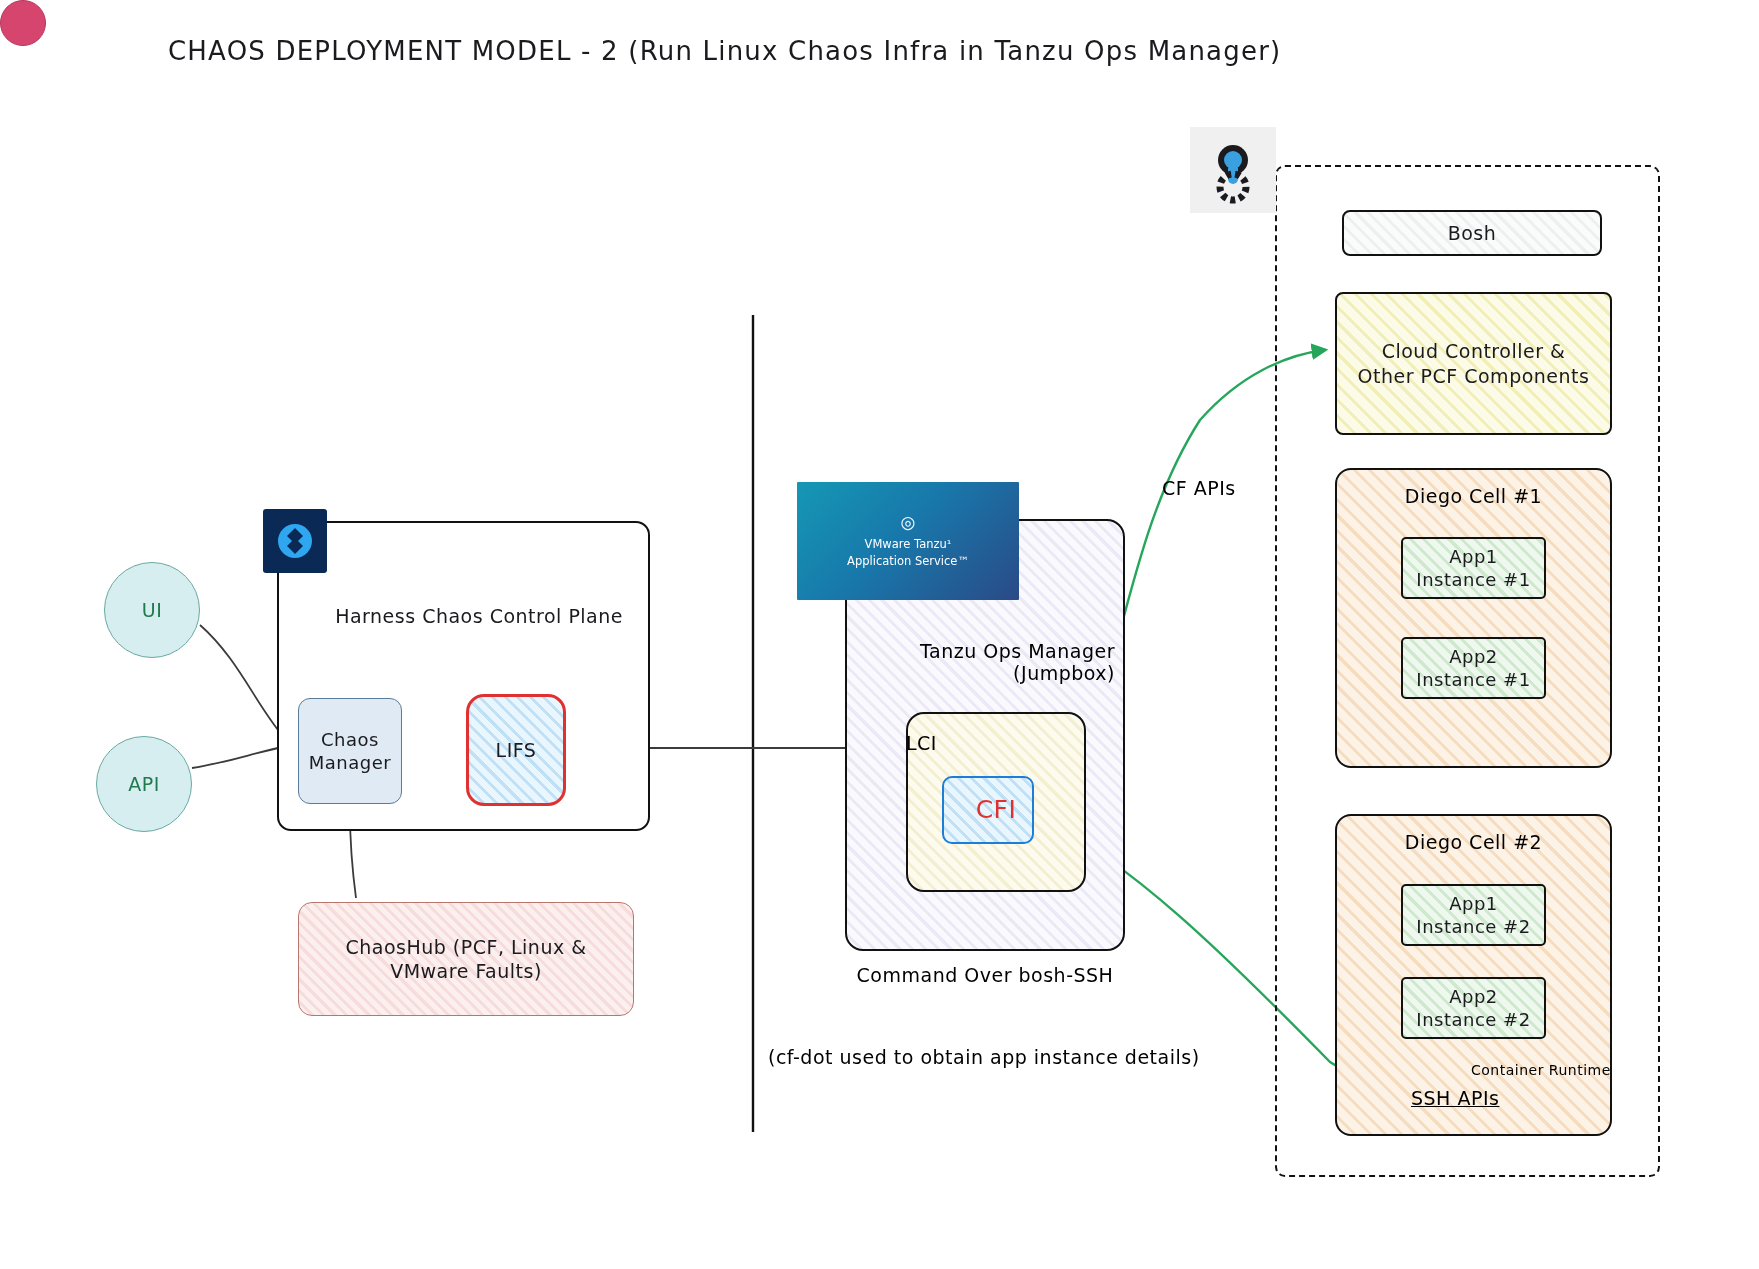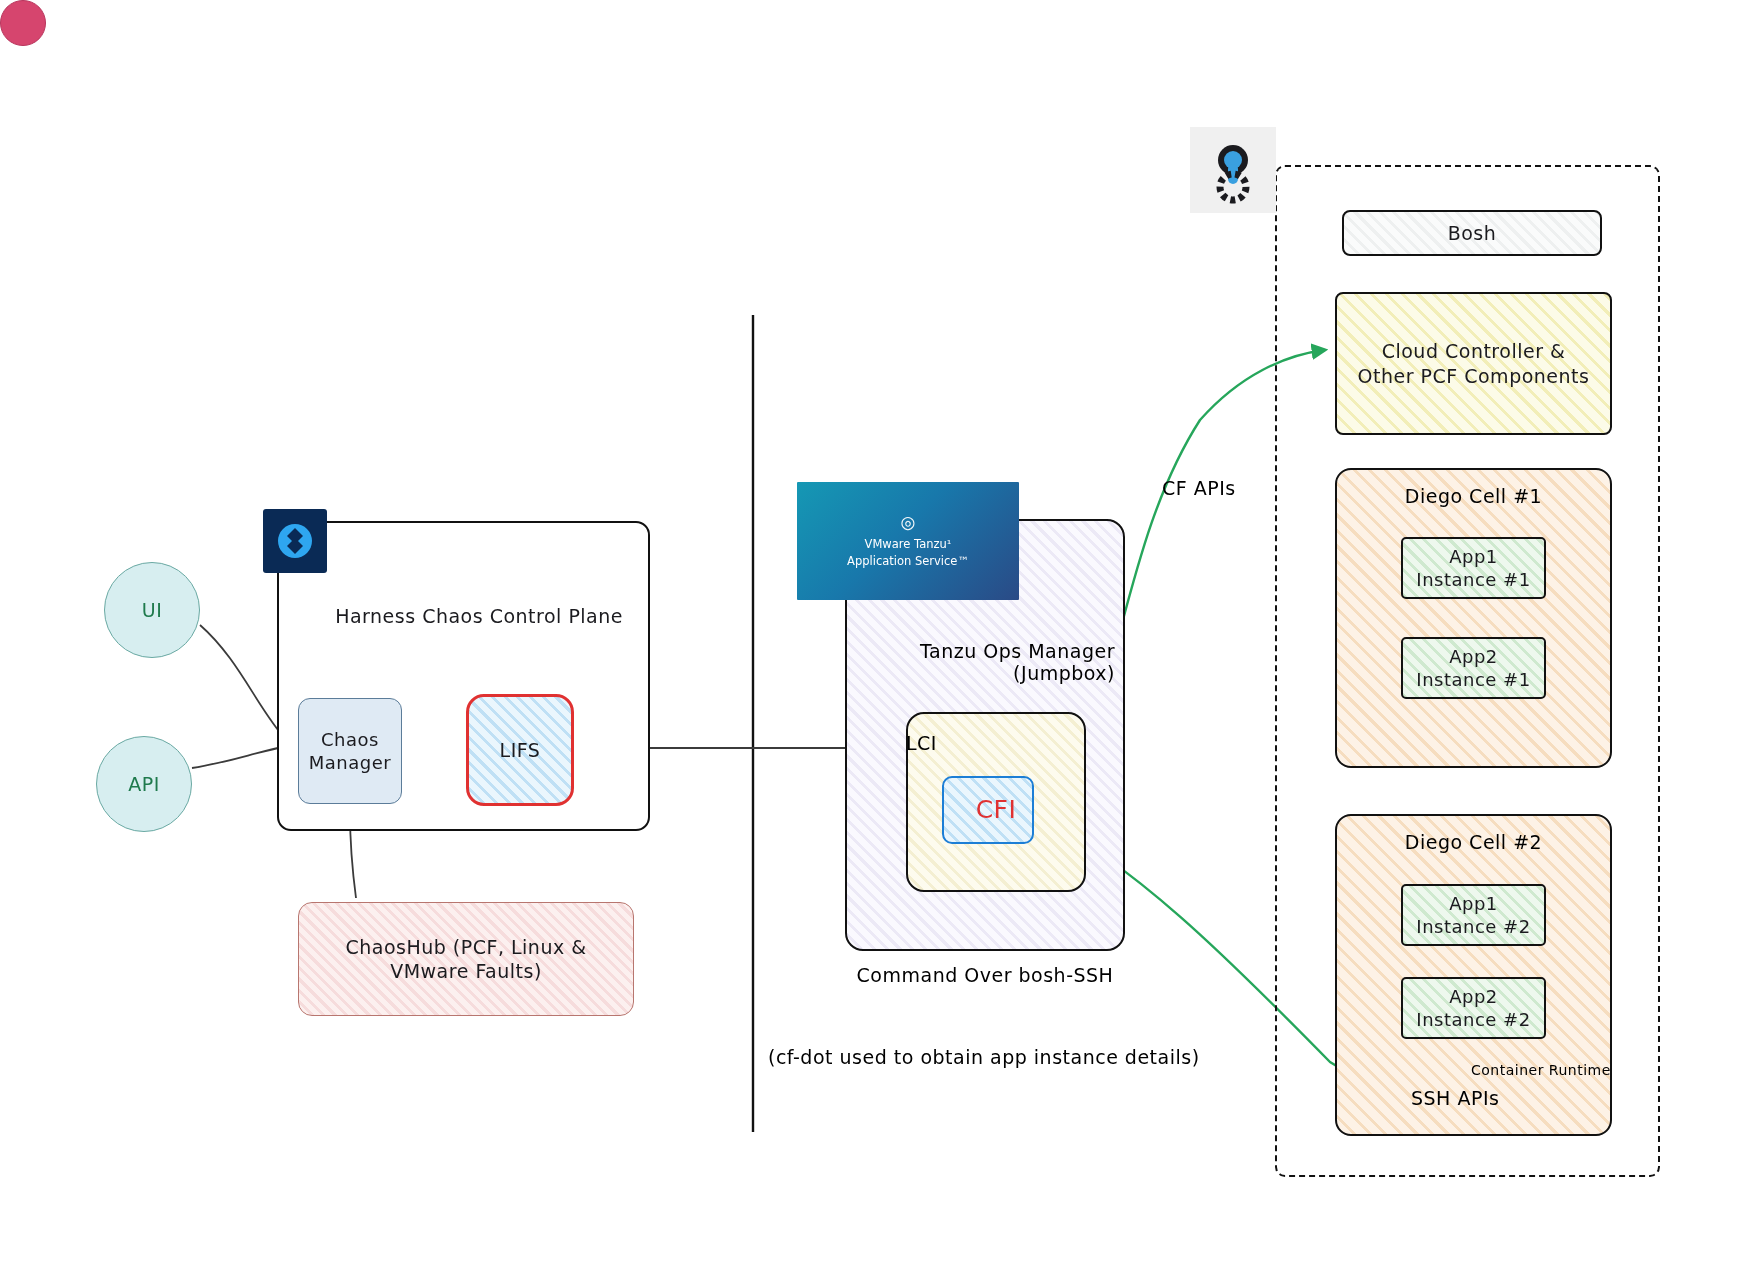--- a/index.html
+++ b/index.html
@@ -70,21 +70,21 @@
   #control-plane-label {
     position: absolute; left: 323px; top: 605px; width: 300px;
     font-size: 19px; color: #1b1b1f; text-align: right;
   }
   #chaos-manager {
     left: 298px; top: 698px; width: 104px; height: 106px;
     border: 1.6px solid #5b7c99; border-radius: 12px; background: #dfeaf4;
     font-size: 18px;
   }
   #lifs {
-    left: 466px; top: 694px; width: 108px; height: 112px;
+    left: 466px; top: 694px; width: 100px; height: 112px;
     border: 3px solid #e03131; border-radius: 18px;
     background:
       repeating-linear-gradient(45deg, #bfe0f5 0 3px, #eaf6fd 3px 9px),
       repeating-linear-gradient(-45deg, #bfe0f5 0 3px, #eaf6fd 3px 9px);
     font-size: 19px;
   }
   #harness-logo {
     left: 263px; top: 509px; width: 64px; height: 64px;
     background: #0a2a55; border-radius: 3px;
   }
@@ -174,34 +174,35 @@
     font-size: 18px; width: 145px; height: 62px;
   }
   #app1-i1 { left: 1401px; top: 537px; }
   #app2-i1 { left: 1401px; top: 637px; }
   #app1-i2 { left: 1401px; top: 884px; }
   #app2-i2 { left: 1401px; top: 977px; }
   #ssh-dot {
     left: 1377px; top: 1058px; width: 44px; height: 44px;
     border-radius: 50%; background: #d6456e; border: 1.5px solid #b8355c;
   }
-  #ssh-label { position: absolute; left: 1411px; top: 1087px; font-size: 19px; }
+  #ssh-label { position: absolute; left: 1411px; top: 1087px; font-size: 19px; text-decoration: underline; }
   #container-runtime-label {
     position: absolute; left: 1471px; top: 1062px; font-size: 14px; white-space: nowrap;
   }
   #outer-dashed {
     position: absolute; left: 1275px; top: 165px; width: 385px; height: 1012px;
     border: 2.6px dashed #111; border-radius: 10px; box-sizing: border-box;
   }
 </style>
 </head>
 <body>
 
 <div id="stage">
 
+  <div id="title" class="hand">CHAOS DEPLOYMENT MODEL - 2 (Run Linux Chaos Infra in Tanzu Ops Manager)</div>
 
   <svg class="layer">
     <defs>
       <marker id="arrow-dark" viewBox="0 0 10 10" refX="8" refY="5" markerWidth="7" markerHeight="7" orient="auto-start-reverse">
         <path d="M 0 0 L 10 5 L 0 10 z" fill="#3b3b3b"></path>
       </marker>
       <marker id="arrow-green" viewBox="0 0 10 10" refX="8" refY="5" markerWidth="7" markerHeight="7" orient="auto-start-reverse">
         <path d="M 0 0 L 10 5 L 0 10 z" fill="#26a65b"></path>
       </marker>
       <marker id="arrow-orange" viewBox="0 0 10 10" refX="8" refY="5" markerWidth="7" markerHeight="7" orient="auto-start-reverse">

